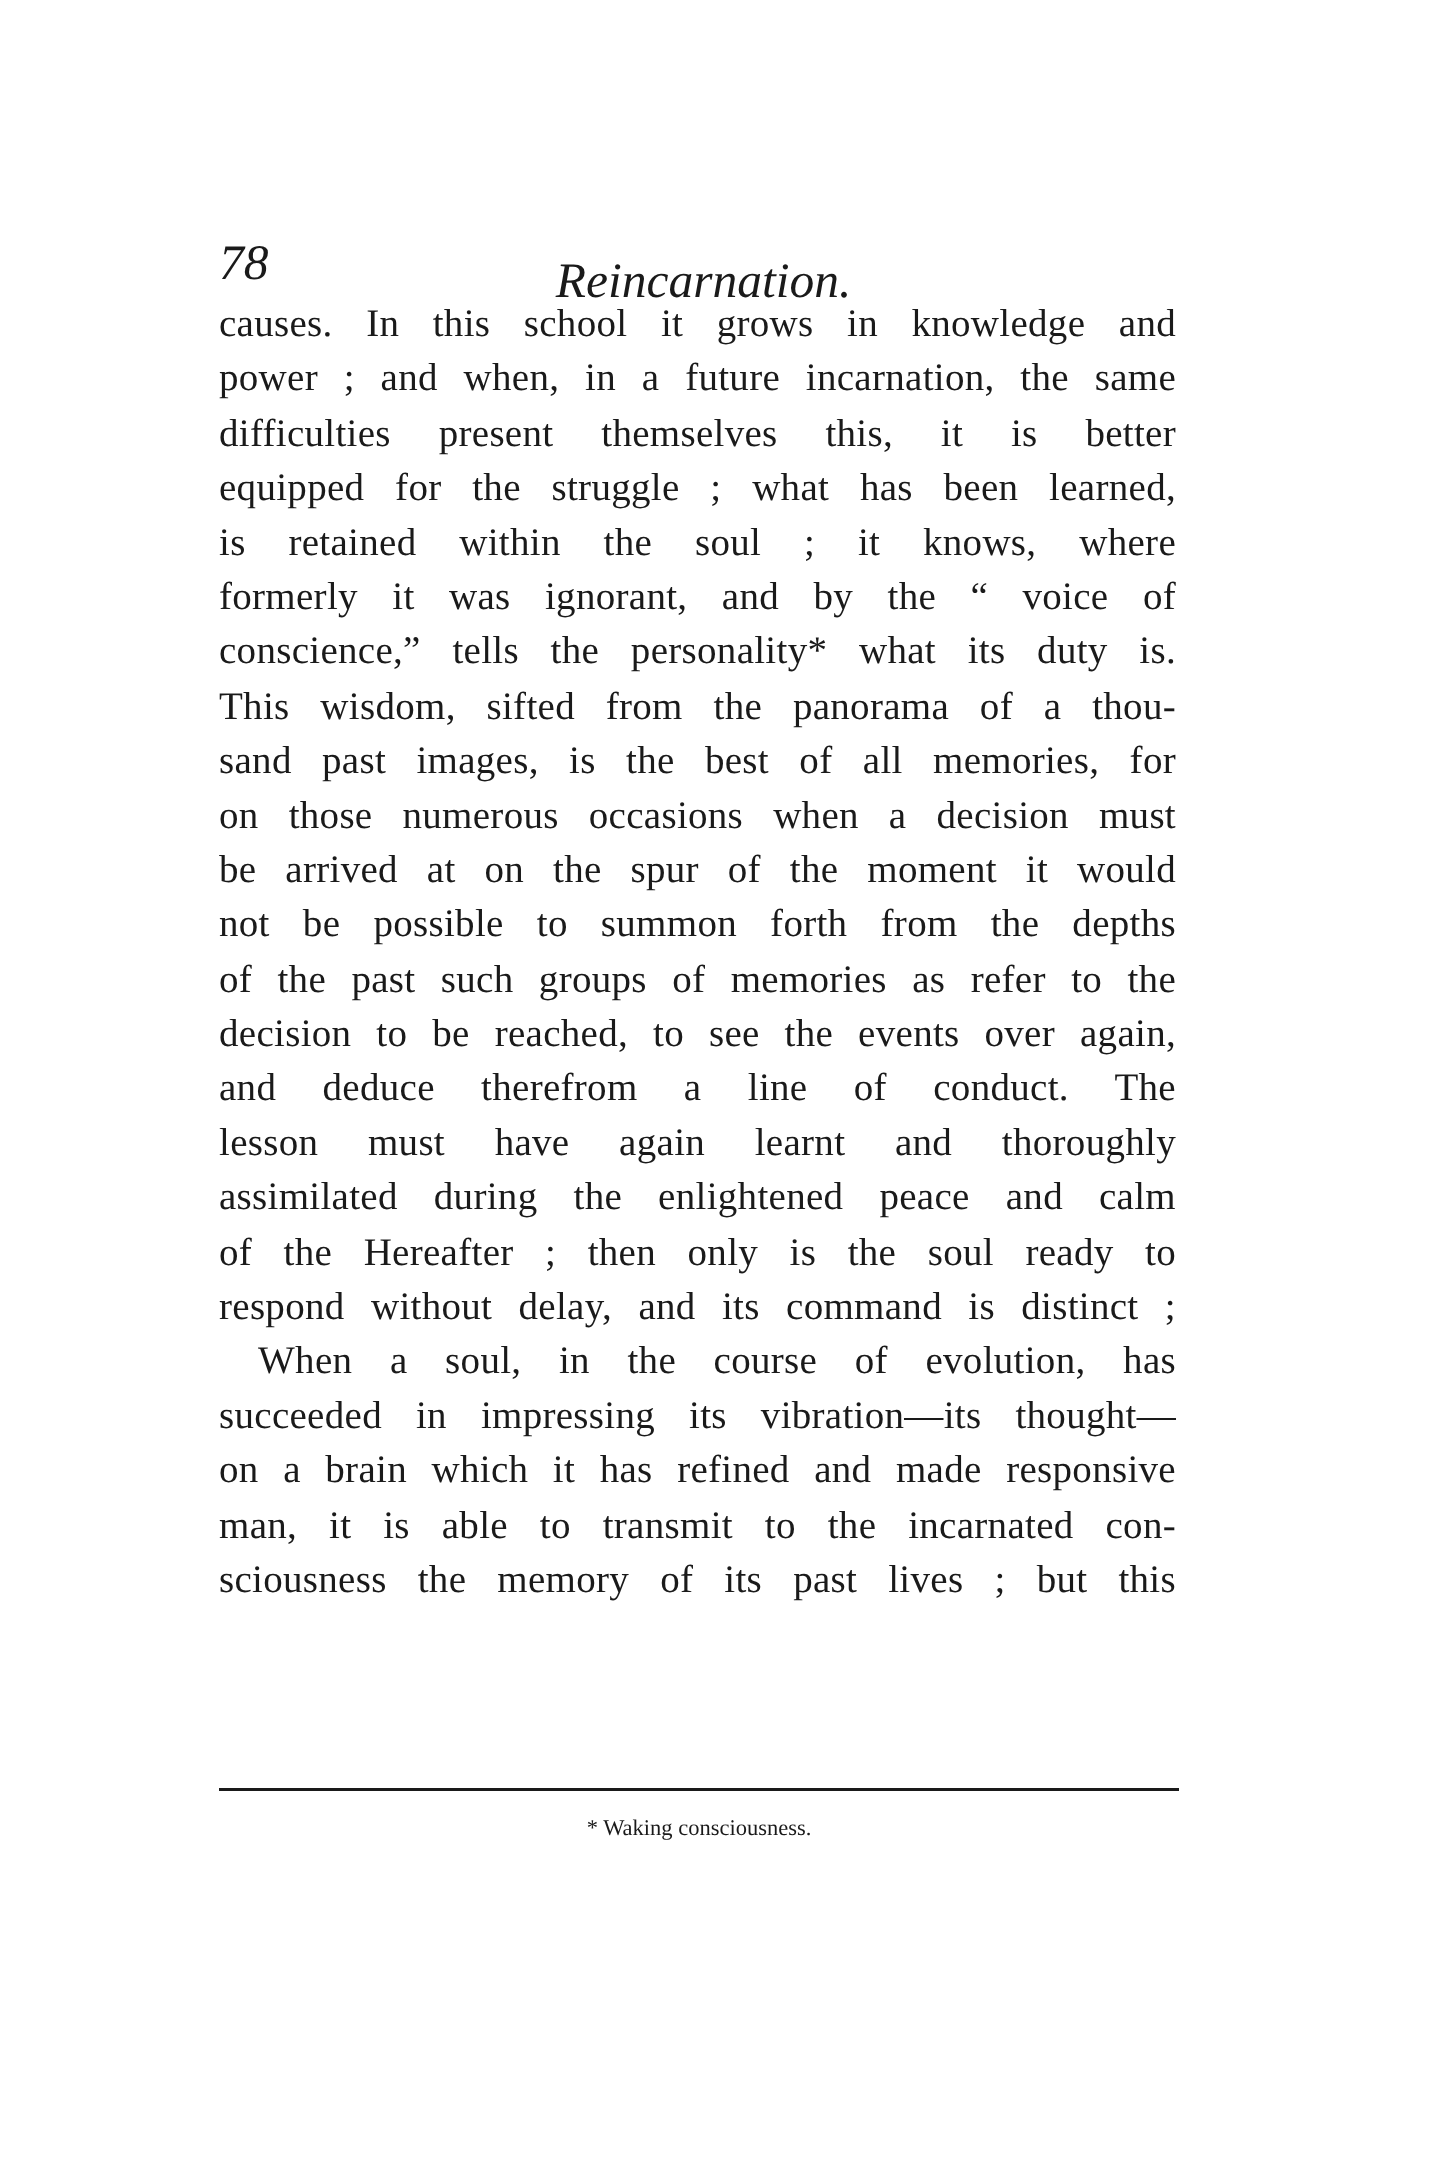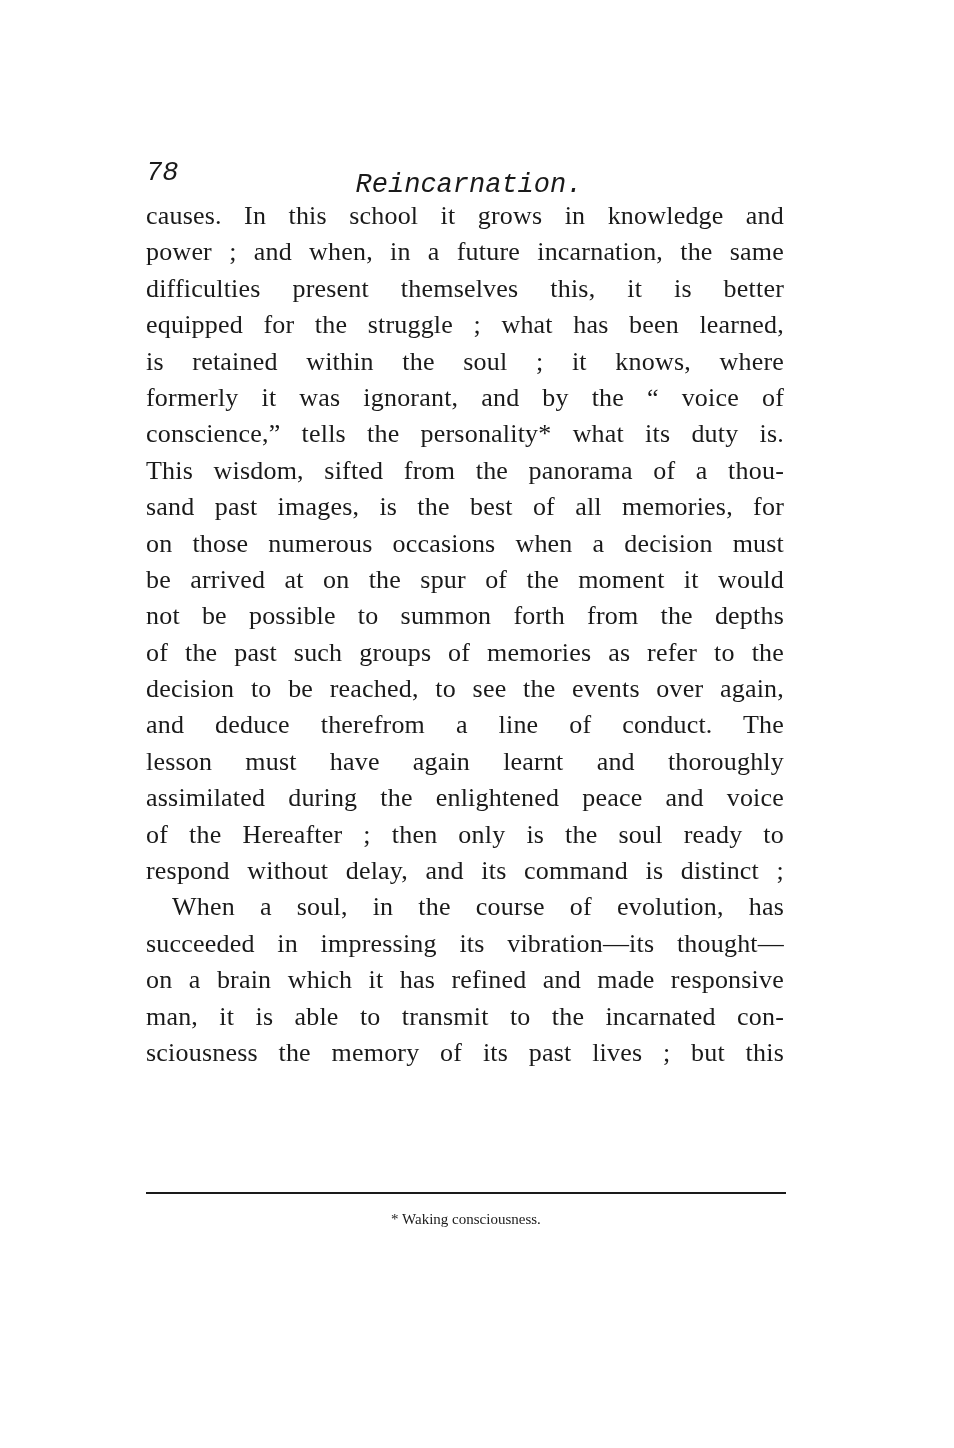--- a/index.html
+++ b/index.html
@@ -17,22 +17,21 @@
     }
     .page {
       position: absolute;
       left: 146px;
       top: 158px;
       width: 638px;
     }
     .running-head {
       position: relative;
       height: 40px;
-      font-size: 27px;
-      font-family: Liberation Mono, monospace;
+      font-size: 33px;
     }
     .page-number {
       position: absolute;
       left: 0;
       top: 0;
       font-style: italic;
     }
     .running-title {
       position: absolute;
       left: 0;
@@ -96,21 +95,21 @@
       <div class="line">conscience,” tells the personality* what its duty is.</div>
       <div class="line">This wisdom, sifted from the panorama of a thou-</div>
       <div class="line">sand past images, is the best of all memories, for</div>
       <div class="line">on those numerous occasions when a decision must</div>
       <div class="line">be arrived at on the spur of the moment it would</div>
       <div class="line">not be possible to summon forth from the depths</div>
       <div class="line">of the past such groups of memories as refer to the</div>
       <div class="line">decision to be reached, to see the events over again,</div>
       <div class="line">and deduce therefrom a line of conduct.   The</div>
       <div class="line">lesson must have again learnt and thoroughly</div>
-      <div class="line">assimilated during the enlightened peace and voice</div>
+      <div class="line">assimilated during the enlightened peace and calm</div>
       <div class="line">of the Hereafter ; then only is the soul ready to</div>
       <div class="line">respond without delay, and its command is distinct ;</div>
     </div>
     <div>
       <div class="line indent">When a soul, in the course of  evolution, has</div>
       <div class="line">succeeded in impressing its vibration—its thought—</div>
       <div class="line">on a brain which it has refined and made responsive</div>
       <div class="line">man, it is able to transmit to the incarnated con-</div>
       <div class="line">sciousness the memory of its past lives ;  but this</div>
     </div>

